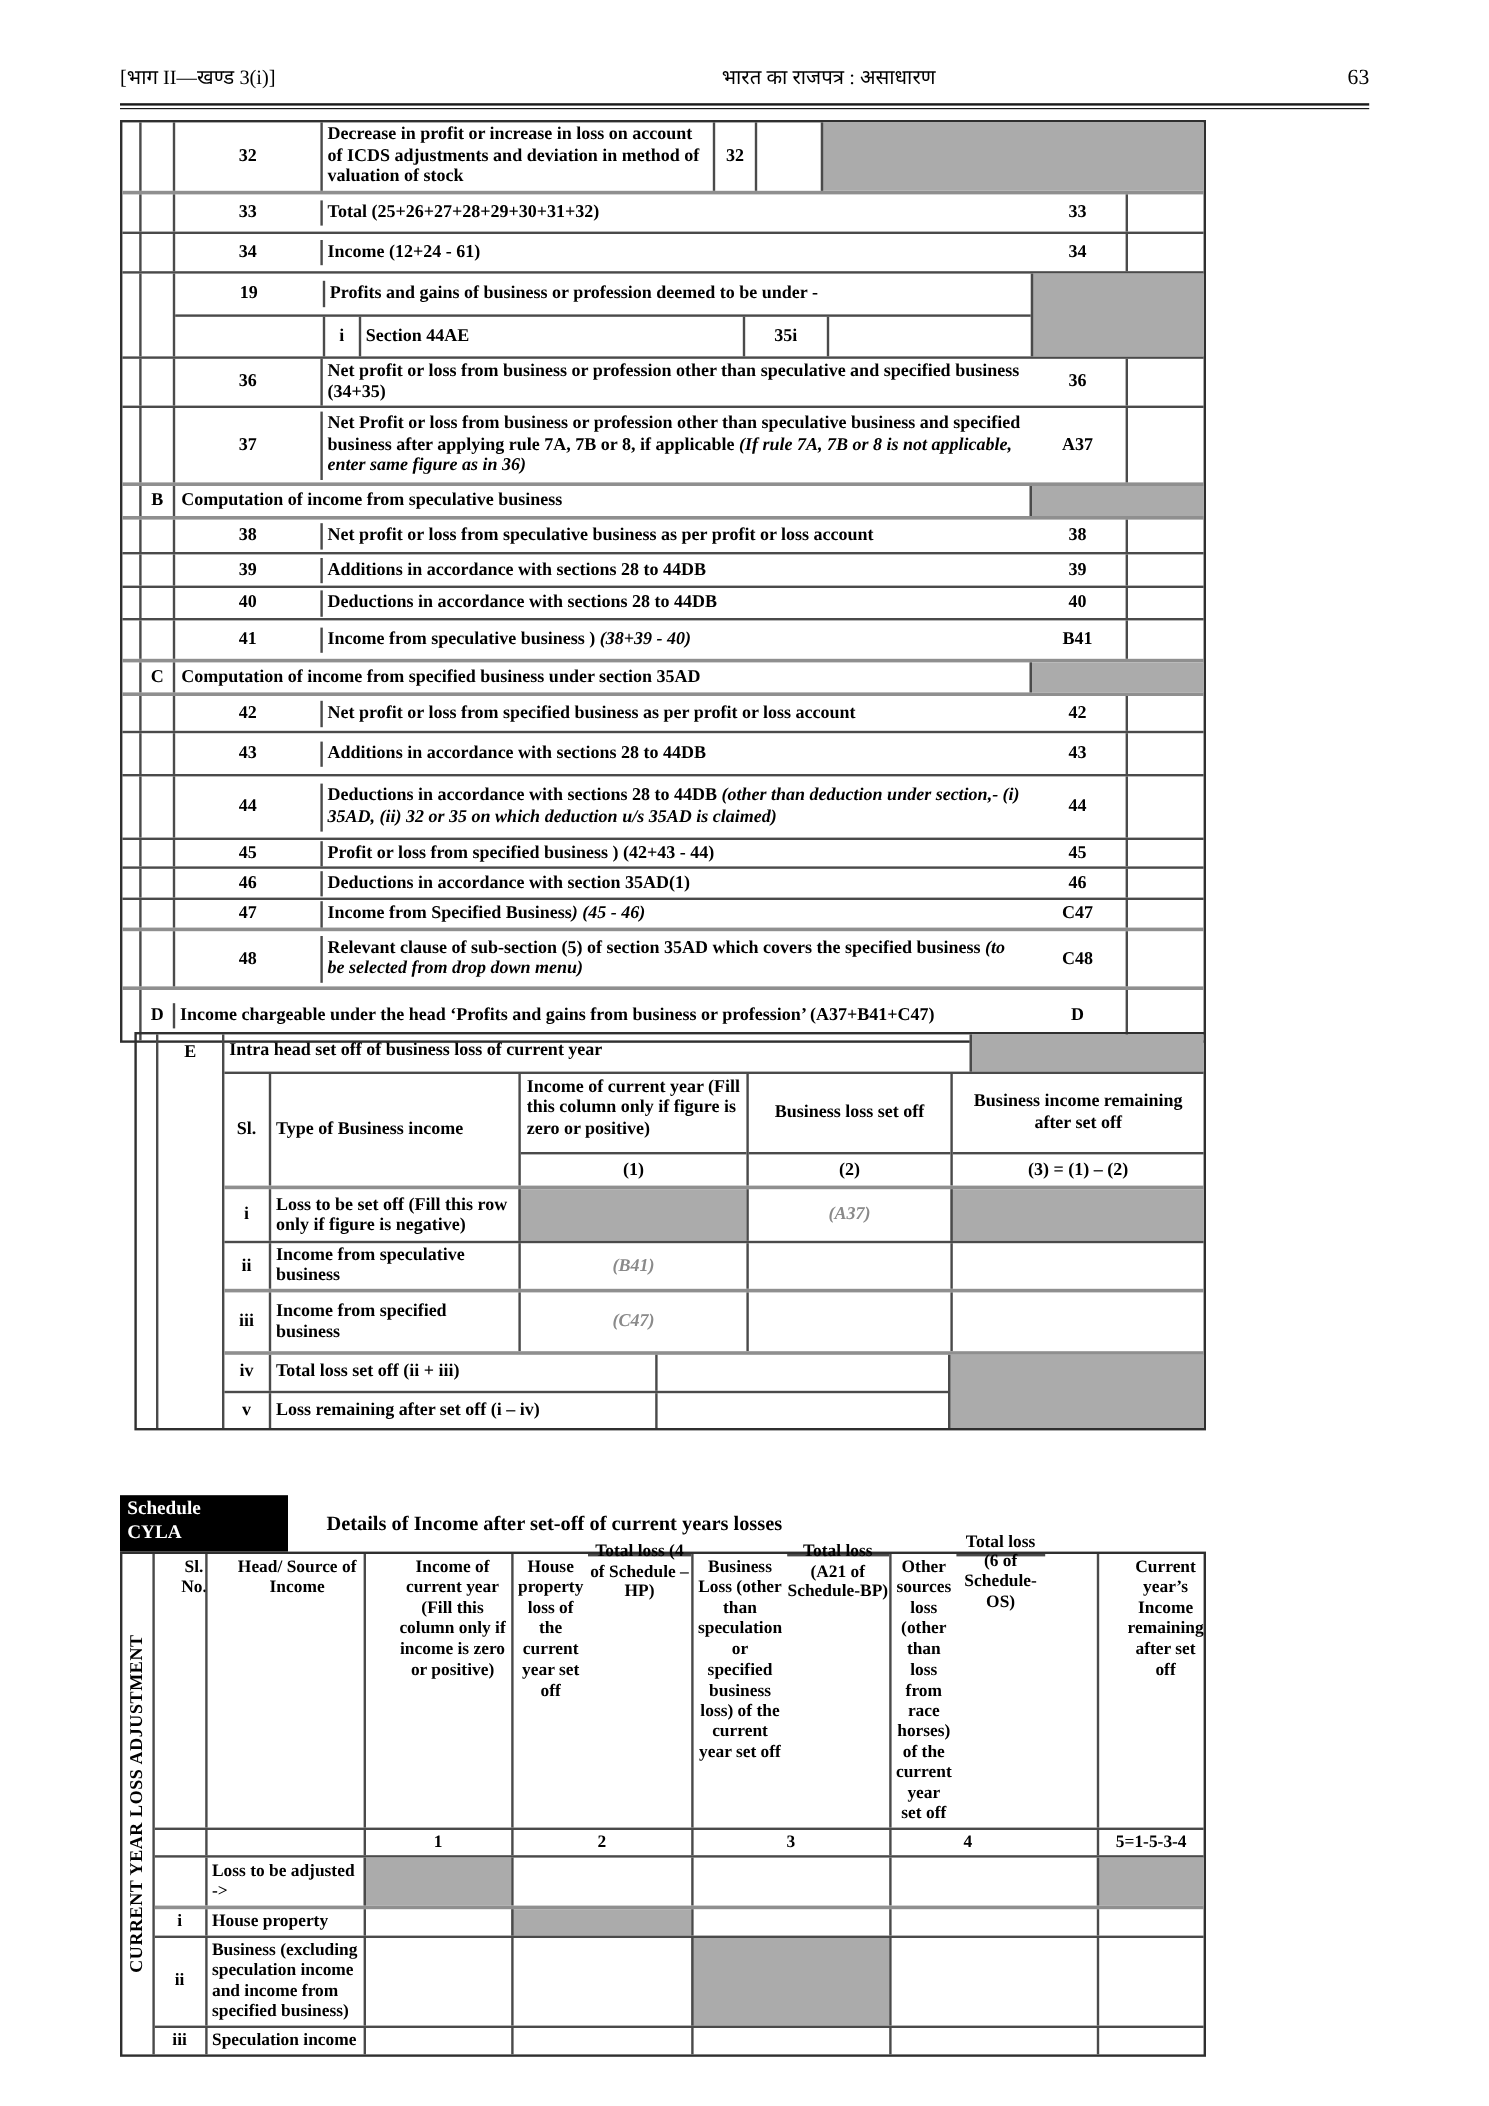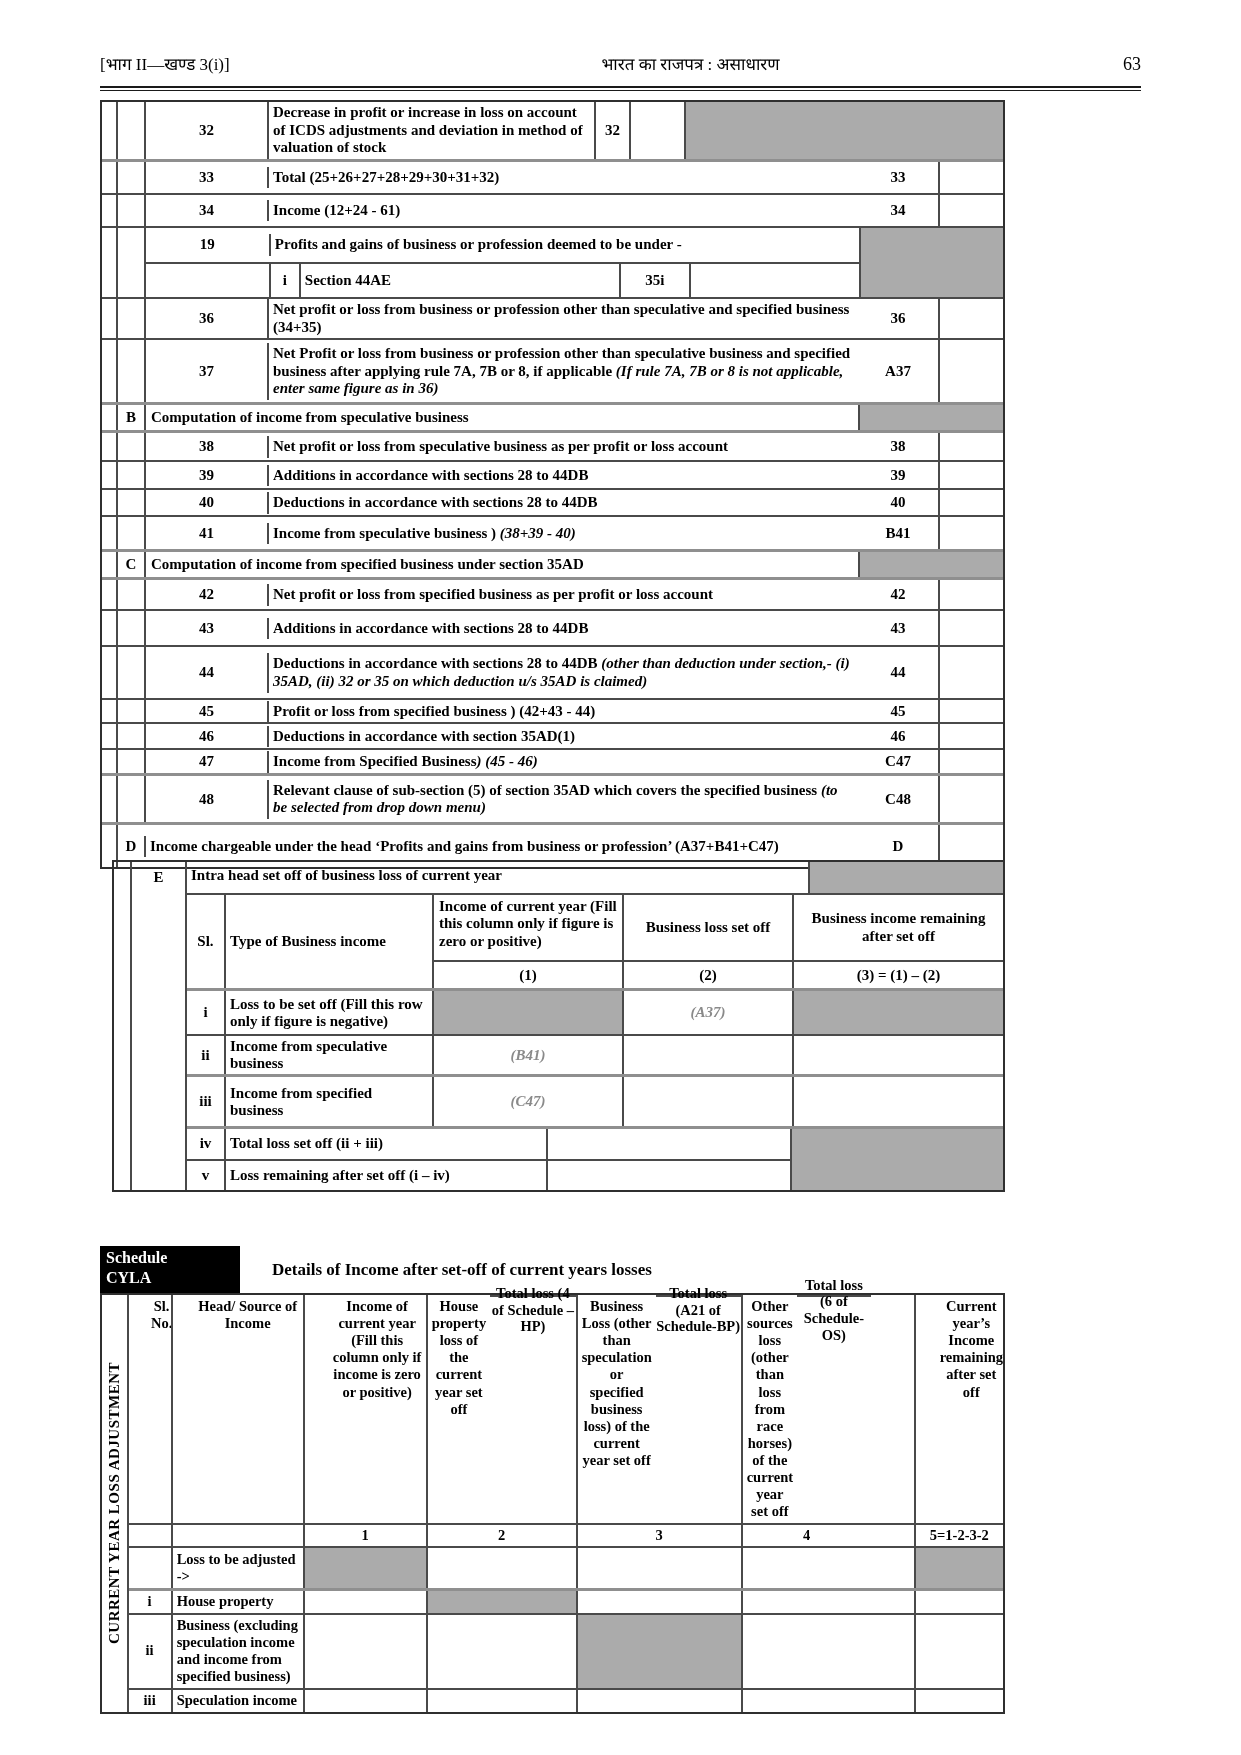--- a/index.html
+++ b/index.html
@@ -436,21 +436,21 @@
         <div class="cc cc5 chtop">Current year’s Income remaining after set off</div>
       </div>
 
       <div class="crow" style="min-height:23px">
         <div class="cc csl"></div>
         <div class="cc chead"></div>
         <div class="cc cc1" style="font-weight:bold">1</div>
         <div class="cc cc2" style="font-weight:bold">2</div>
         <div class="cc cc3" style="font-weight:bold">3</div>
         <div class="cc cc4" style="font-weight:bold">4</div>
-        <div class="cc cc5" style="font-weight:bold">5=1-2-3-2</div>
+        <div class="cc cc5" style="font-weight:bold">5=1-5-3-4</div>
       </div>
 
       <div class="crow" style="min-height:42px">
         <div class="cc csl"></div>
         <div class="cc chead">Loss to be adjusted -&gt;</div>
         <div class="cc cc1 gray"></div>
         <div class="cc cc2"></div>
         <div class="cc cc3"></div>
         <div class="cc cc4"></div>
         <div class="cc cc5 gray"></div>

